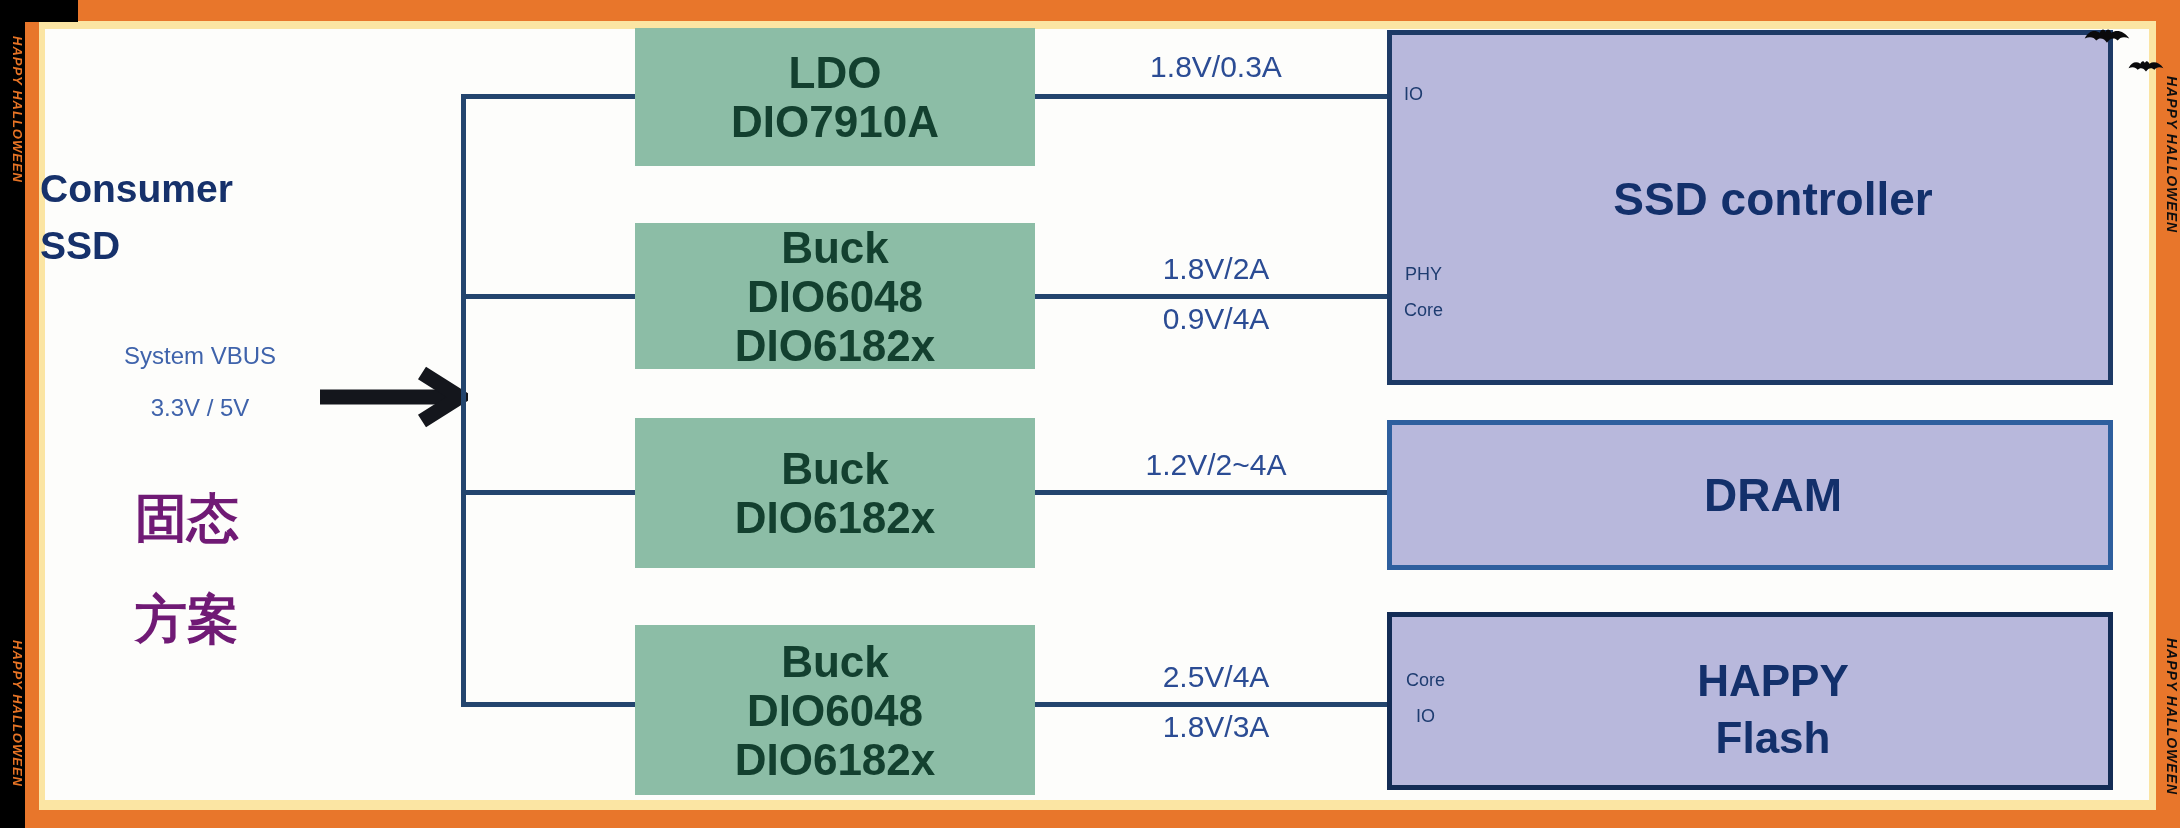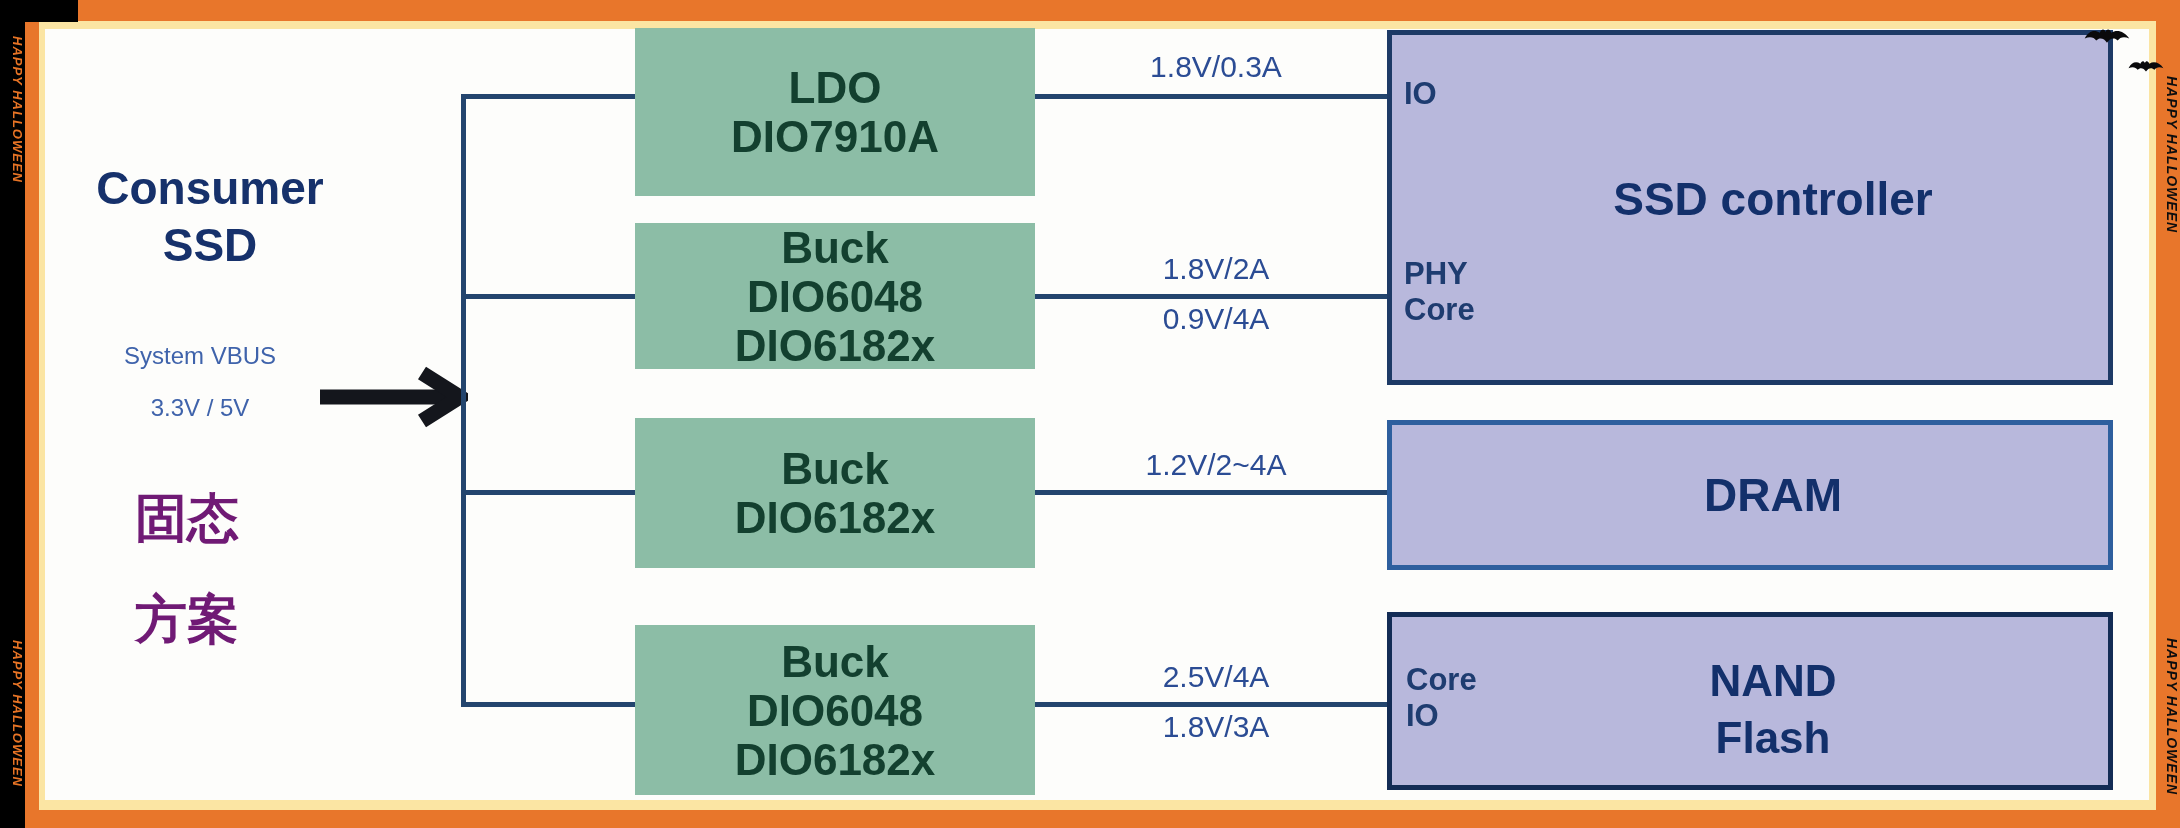--- a/index.html
+++ b/index.html
@@ -20,22 +20,22 @@
   .content{left:45px;top:29px;width:2104px;height:771px;background:#fdfdfb;}
   .vtext{
     writing-mode:vertical-rl;
     font-style:italic;font-weight:bold;letter-spacing:1px;
     white-space:nowrap;
   }
   .hh-left{left:3px;width:22px;height:170px;font-size:13px;color:#e87425;z-index:6;}
   .hh-right{left:2158px;width:22px;height:180px;font-size:14px;color:#0e0e0e;z-index:6;}
   
   .title{
-    left:40px;top:160px;width:340px;text-align:center;
-    font-size:46px;font-weight:bold;line-height:57px;color:#16316b;
+    left:40px;top:160px;width:340px;
+    font-size:39px;font-weight:bold;line-height:57px;color:#16316b;
   }
   .vbus{
     left:25px;top:330px;width:350px;text-align:center;
     font-size:24px;font-weight:500;line-height:52px;color:#3f63ab;
   }
   .cn{
     left:102px;top:468px;width:170px;text-align:center;
     font-size:52px;font-weight:600;line-height:101px;color:#701a75;
   }
   
@@ -46,21 +46,21 @@
   }
   .purple-block{
     left:1387px;width:726px;background:#b8b8dc;
     border:5px solid #1d3a66;box-sizing:border-box;
   }
   .load-title{
     left:1387px;width:772px;text-align:center;
     font-size:46px;font-weight:bold;color:#13306b;
   }
   .pin{
-    font-size:31px;font-weight:bold;color:#1e3c70;line-height:36px;
+    font-size:18px;font-weight:normal;color:#1e3c70;line-height:36px;text-align:center;
   }
   
   .wire{background:#23456e;}
   .trunk{left:461px;top:94px;width:5px;height:613px;}
   .hwire{height:5px;}
   .branch{left:461px;width:176px;}
   .out{left:1033px;width:356px;}
   
   .vlabel{
     left:1056px;width:320px;text-align:center;
@@ -114,21 +114,21 @@
 <div class="abs wire trunk"></div>
 <div class="abs wire hwire branch" style="top:94px"></div>
 <div class="abs wire hwire branch" style="top:294px"></div>
 <div class="abs wire hwire branch" style="top:490px"></div>
 <div class="abs wire hwire branch" style="top:702px"></div>
 <div class="abs wire hwire out" style="top:94px"></div>
 <div class="abs wire hwire out" style="top:294px"></div>
 <div class="abs wire hwire out" style="top:490px"></div>
 <div class="abs wire hwire out" style="top:702px"></div>
 
-<div class="abs green-block" style="top:28px;height:168px">
+<div class="abs green-block" style="top:28px;height:138px">
   <div>LDO</div>
   <div>DIO7910A</div>
 </div>
 <div class="abs green-block" style="top:223px;height:146px">
   <div>Buck</div>
   <div>DIO6048</div>
   <div>DIO6182x</div>
 </div>
 <div class="abs green-block" style="top:418px;height:150px">
   <div>Buck</div>
@@ -153,19 +153,19 @@
 <div class="abs pin" style="left:1404px;top:256px">
   <div>PHY</div>
   <div>Core</div>
 </div>
 
 <div class="abs purple-block" style="top:420px;height:150px;border-color:#2e5f9e"></div>
 <div class="abs load-title" style="top:468px">DRAM</div>
 
 <div class="abs purple-block" style="top:612px;height:178px;border-color:#132c55"></div>
 <div class="abs load-title" style="top:652px;line-height:57px;font-size:44px">
-  <div>NAND</div>
+  <div>HAPPY</div>
   <div>Flash</div>
 </div>
 <div class="abs pin" style="left:1406px;top:662px">
   <div>Core</div>
   <div>IO</div>
 </div>
 
 </body></html>

